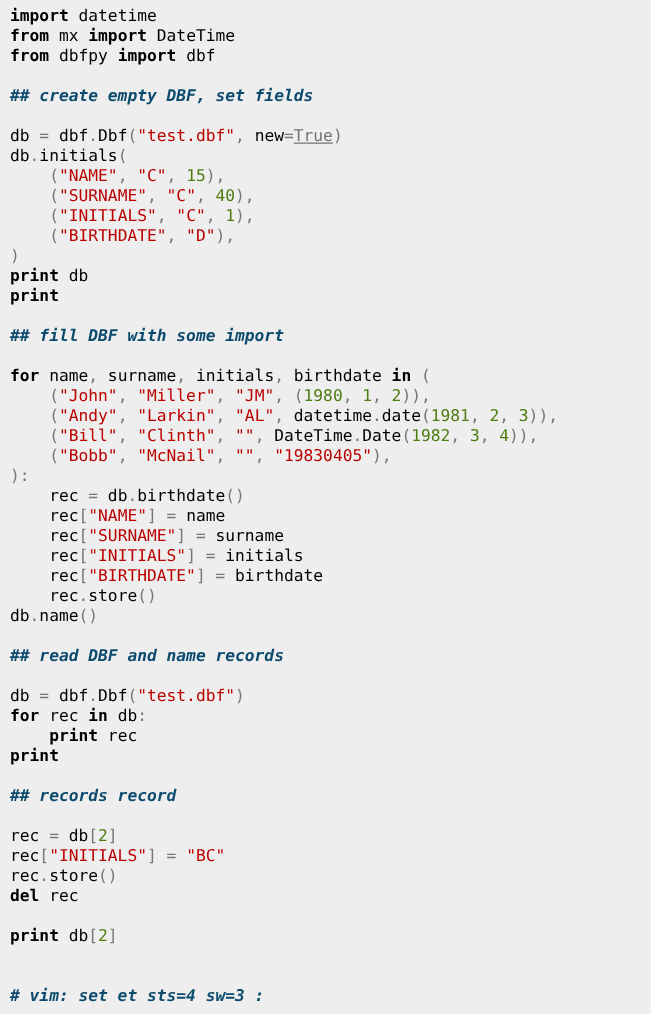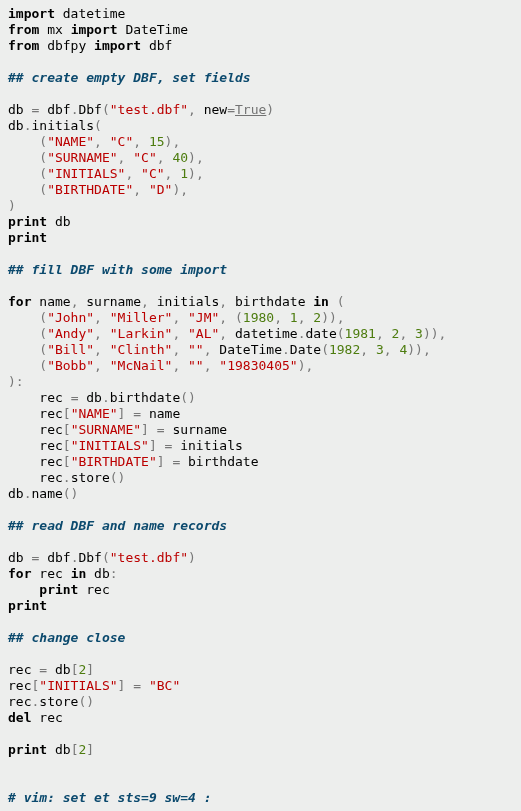--- a/index.html
+++ b/index.html
@@ -60,24 +60,24 @@
 <span class="n">    rec</span><span class="op">.</span><span class="n">store</span><span class="br">()</span>
 <span class="n">db</span><span class="op">.</span><span class="n">name</span><span class="br">()</span>
 
 <span class="c">## read DBF and name records</span>
 
 <span class="n">db </span><span class="op">=</span><span class="n"> dbf</span><span class="op">.</span><span class="n">Dbf</span><span class="br">(</span><span class="s">"test.dbf"</span><span class="br">)</span>
 <span class="kw">for</span><span class="n"> rec </span><span class="kw">in</span><span class="n"> db</span><span class="op">:</span>
 <span class="n">    </span><span class="kw">print</span><span class="n"> rec</span>
 <span class="kw">print</span>
 
-<span class="c">## change close</span>
+<span class="c">## records record</span>
 
 <span class="n">rec </span><span class="op">=</span><span class="n"> db</span><span class="br">[</span><span class="num">2</span><span class="br">]</span>
 <span class="n">rec</span><span class="br">[</span><span class="s">"INITIALS"</span><span class="br">]</span><span class="n"> </span><span class="op">=</span><span class="n"> </span><span class="s">"BC"</span>
 <span class="n">rec</span><span class="op">.</span><span class="n">store</span><span class="br">()</span>
 <span class="kw">del</span><span class="n"> rec</span>
 
 <span class="kw">print</span><span class="n"> db</span><span class="br">[</span><span class="num">2</span><span class="br">]</span>
 
 
-<span class="c"># vim: set et sts=9 sw=4 :</span>
+<span class="c"># vim: set et sts=4 sw=3 :</span>
 </pre>
 
 </body></html>

